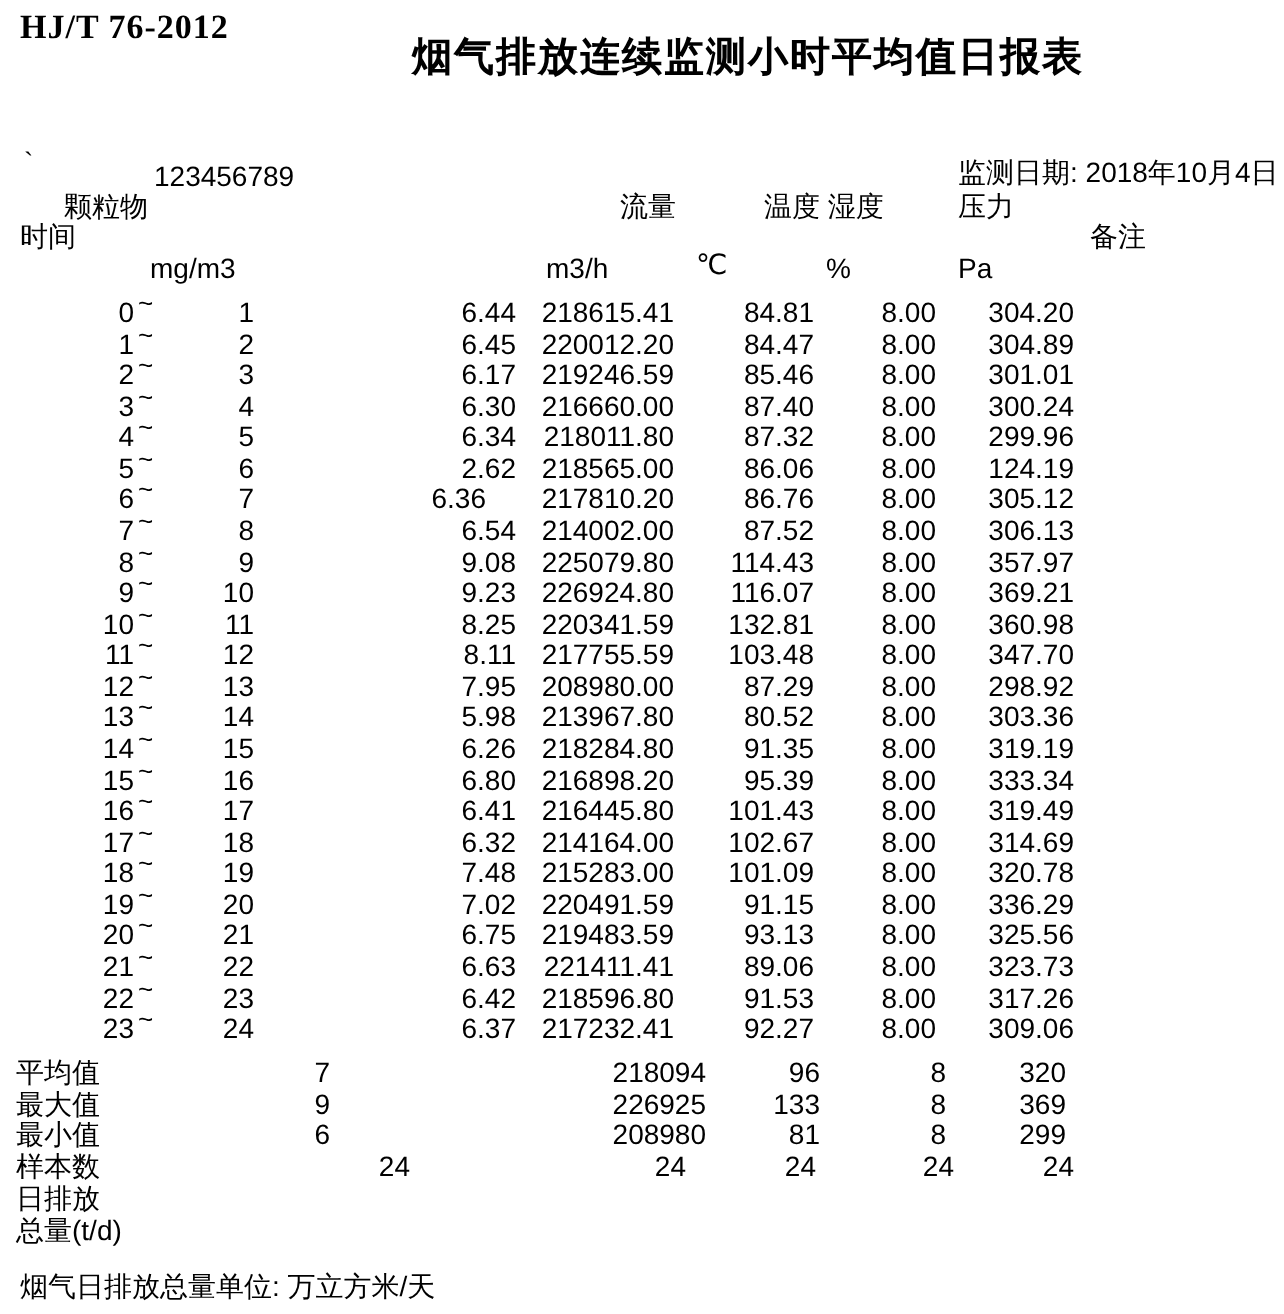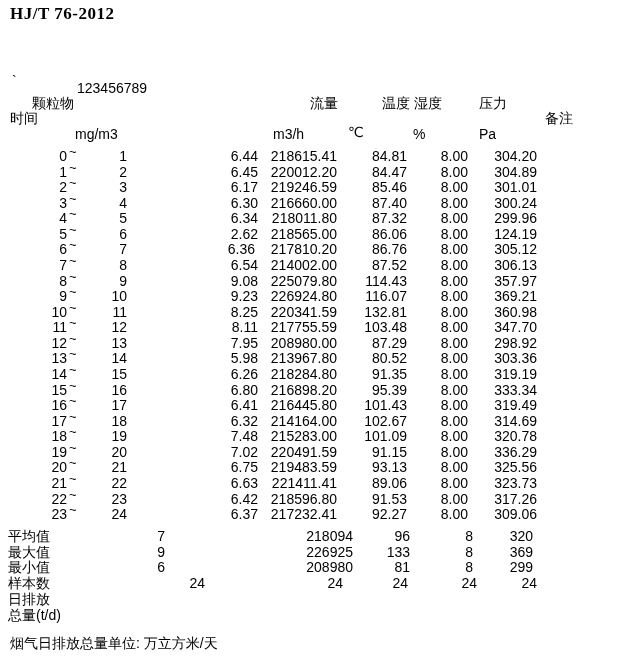--- a/index.html
+++ b/index.html
@@ -18,22 +18,24 @@
   .cell{position:absolute;top:0;text-align:right;white-space:pre;line-height:15px;}
   .tilde{text-align:left;top:-5px;font-size:13px;}
   .slabel{position:absolute;left:8px;top:0;text-align:left;white-space:pre;line-height:15px;}
 </style>
 </head>
 <body>
 
 <div class="page">
 
   <div class="abs standard" style="left:10px;top:6px;">HJ/T 76-2012</div>
+  <div class="abs title" style="left:206px;top:22px;">烟气排放连续监测小时平均值日报表</div>
   <div class="abs" style="left:12px;top:74px;">`</div>
   <div class="abs" style="left:77px;top:81px;">123456789</div>
+  <div class="abs" style="left:479px;top:79px;">监测日期: 2018年10月4日</div>
 
   <div class="abs" style="left:32px;top:96px;">颗粒物</div>
   <div class="abs" style="left:310px;top:96px;">流量</div>
   <div class="abs" style="left:382px;top:96px;">温度 湿度</div>
   <div class="abs" style="left:479px;top:96px;">压力</div>
   <div class="abs" style="left:10px;top:111px;">时间</div>
   <div class="abs" style="left:545px;top:111px;">备注</div>
 
   <div class="abs" style="left:75px;top:127px;">mg/m3</div>
   <div class="abs" style="left:273px;top:127px;">m3/h</div>
@@ -99,21 +101,21 @@
         <span class="cell" style="right: 384px; width: 60px;">2.62</span>
         <span class="cell" style="right: 305px; width: 85px;">218565.00</span>
         <span class="cell" style="right: 235px; width: 60px;">86.06</span>
         <span class="cell" style="right: 174px; width: 50px;">8.00</span>
         <span class="cell" style="right: 105px; width: 60px;">124.19</span>
       </div>
       <div class="trow" style="top: 242.42px;">
         <span class="cell" style="right: 575px; width: 30px;">6</span>
         <span class="cell tilde" style="left: 69px; width: 12px;">~</span>
         <span class="cell" style="right: 515px; width: 30px;">7</span>
-        <span class="cell" style="right: 387px; width: 60px;">6.36</span>
+        <span class="cell" style="right: 399px; width: 60px;">6.36</span>
         <span class="cell" style="right: 305px; width: 85px;">217810.20</span>
         <span class="cell" style="right: 235px; width: 60px;">86.76</span>
         <span class="cell" style="right: 174px; width: 50px;">8.00</span>
         <span class="cell" style="right: 105px; width: 60px;">305.12</span>
       </div>
       <div class="trow" style="top: 257.99px;">
         <span class="cell" style="right: 575px; width: 30px;">7</span>
         <span class="cell tilde" style="left: 69px; width: 12px;">~</span>
         <span class="cell" style="right: 515px; width: 30px;">8</span>
         <span class="cell" style="right: 384px; width: 60px;">6.54</span>

